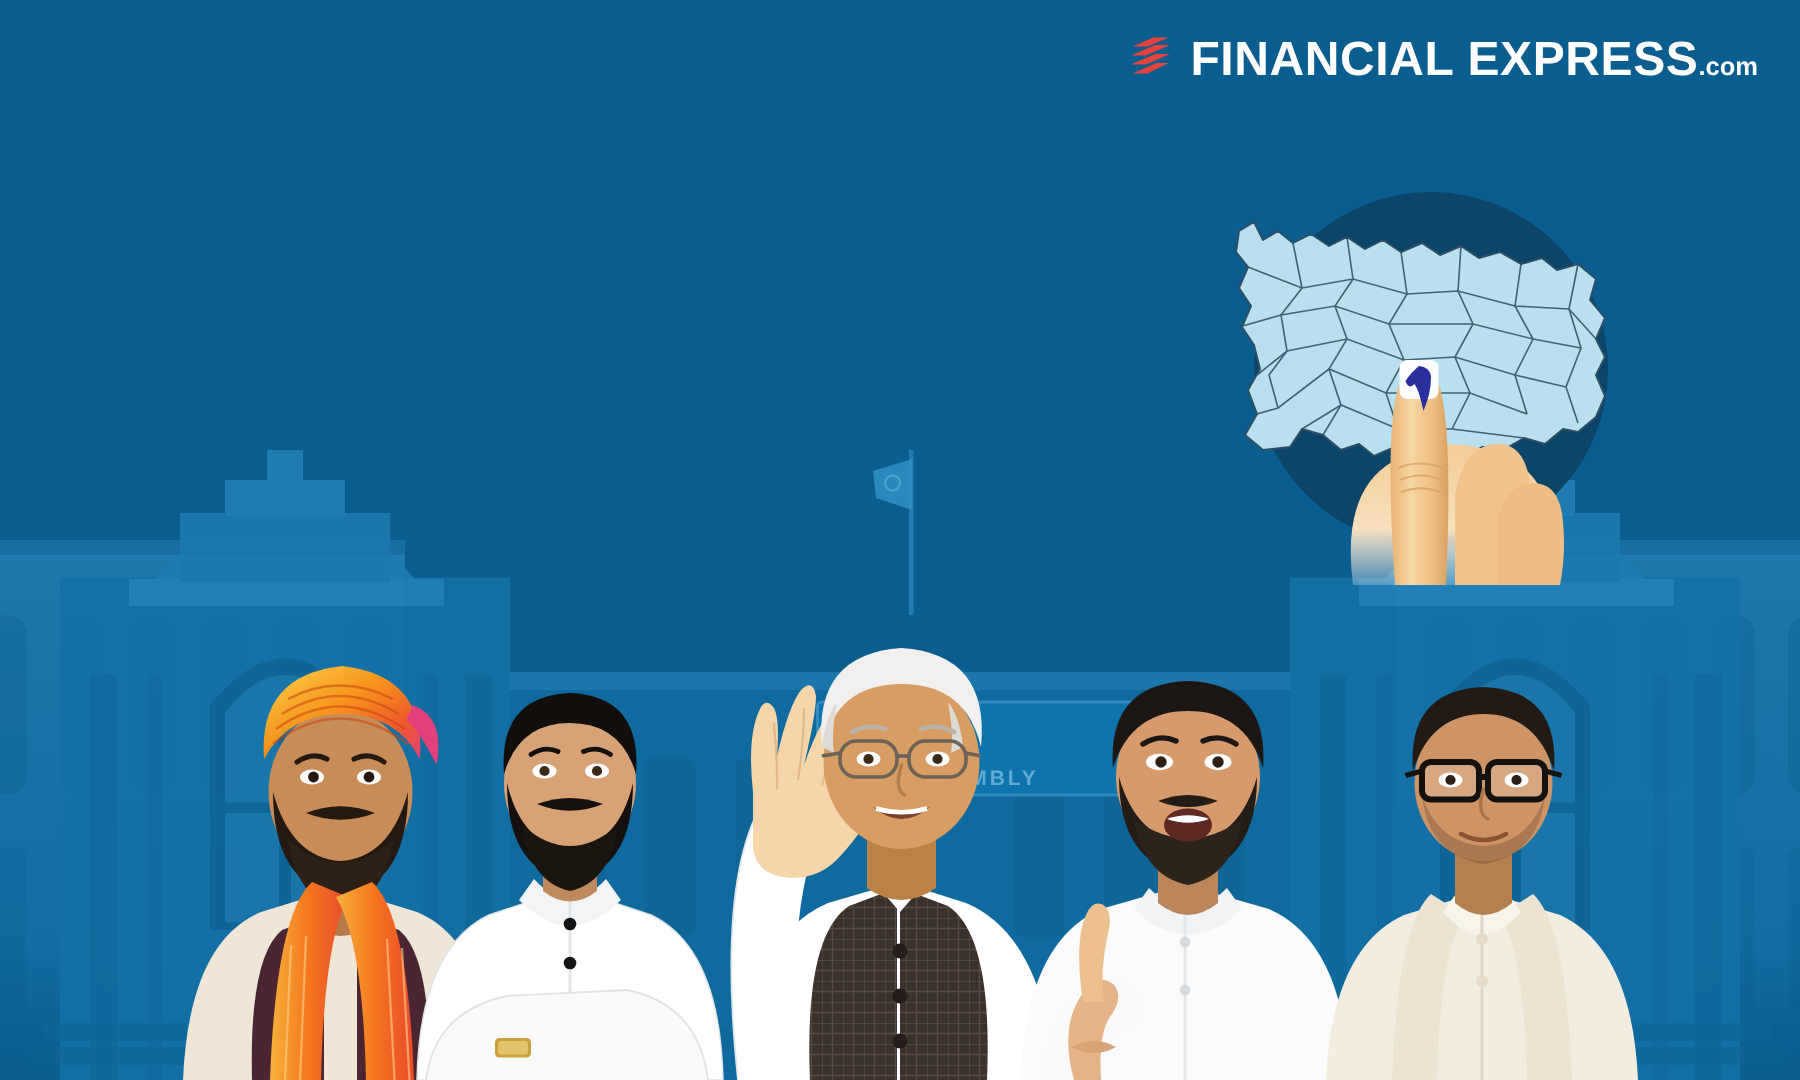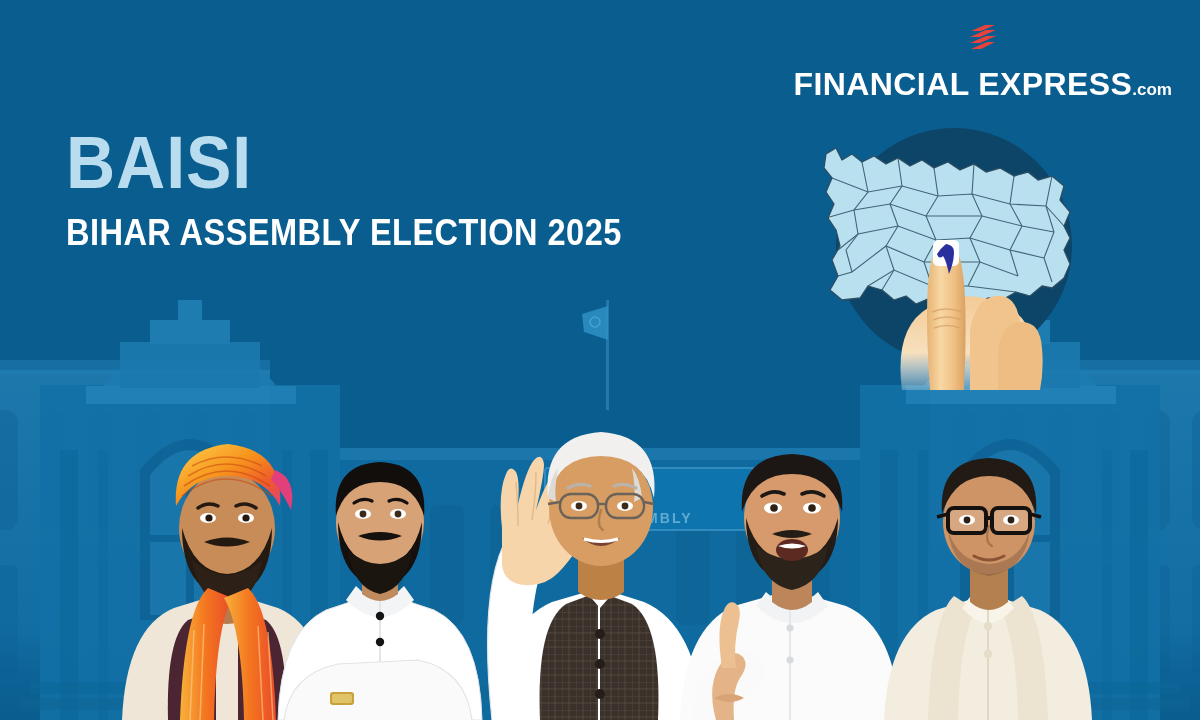--- a/index.html
+++ b/index.html
@@ -22,21 +22,21 @@
     left:0; bottom:0;
     width:1200px; height:430px;
     opacity:1;
     pointer-events:none;
   }
 
   
   .logo {
     position:absolute;
     right:28px; top:22px;
-    display:flex; align-items:center; gap:12px;flex-direction:column;
+    display:flex; align-items:center; gap:12px;
   }
   .logo-mark { width:30px; height:34px; display:block; }
   .logo-text {
     color:#ffffff;
     font-size:32px;
     font-weight:bold;
     letter-spacing:0.4px;
     line-height:1;
     white-space:nowrap;
     font-family:"Liberation Sans", sans-serif;
@@ -216,24 +216,20 @@
         <path d="M2 15 L18 8  L28 8  L12 15 Z"></path>
         <path d="M2 21 L18 14 L28 14 L12 21 Z"></path>
         <path d="M3 27 L19 20 L27 20 L13 27 Z"></path>
       </g>
     </svg>
     <div class="logo-text">
       <span>FINANCIAL EXPRESS</span><span class="dotcom">.com</span>
     </div>
   </div>
 
-  <div class="headline">
-    <h1>BAISI</h1>
-    <h2>BIHAR ASSEMBLY ELECTION 2025</h2>
-  </div>
 
   <div class="emblem">
     <svg viewBox="0 0 290 290">
       <defs>
         <linearGradient id="fing" x1="0" y1="0" x2="1" y2="0">
           <stop offset="0%" stop-color="#e7b272"></stop>
           <stop offset="35%" stop-color="#f7d7a4"></stop>
           <stop offset="70%" stop-color="#f0c083"></stop>
           <stop offset="100%" stop-color="#d9a163"></stop>
         </linearGradient>

